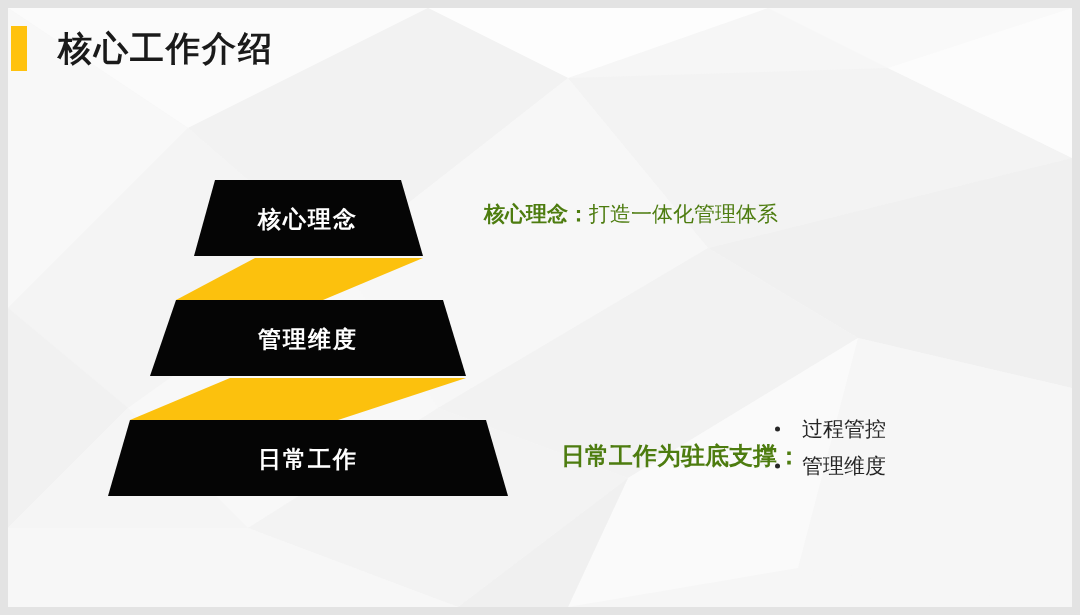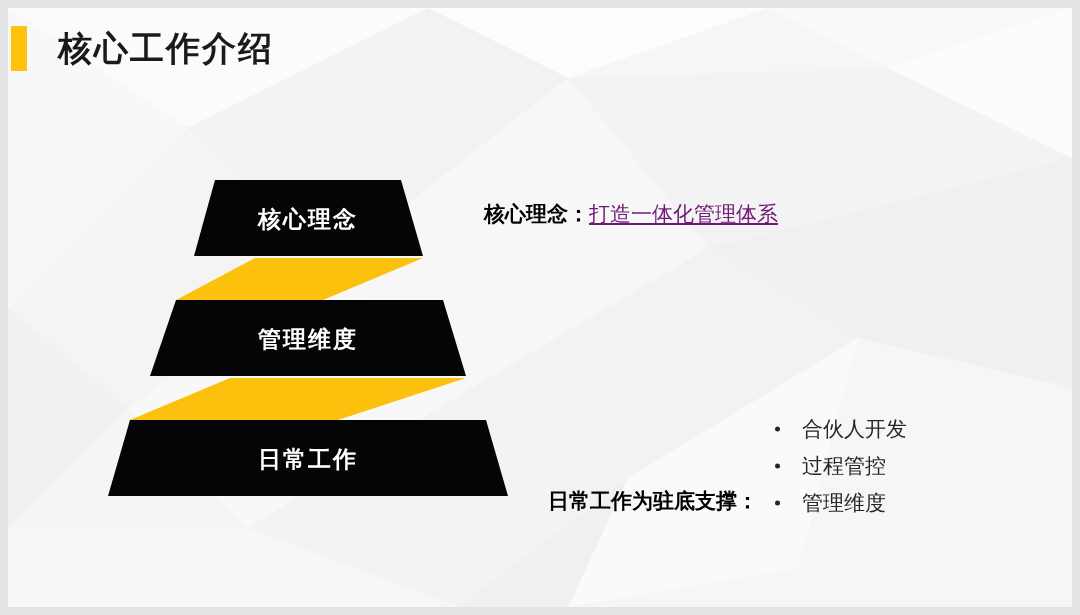--- a/index.html
+++ b/index.html
@@ -101,38 +101,36 @@
     width: 600px;
     height: 370px;
   }
   .desc-row {
     position: absolute;
     font-size: 21px;
     line-height: 30px;
     white-space: nowrap;
   }
   .desc-label {
-    color: #000000;
+    color: #4d7c0f;
     font-weight: bold;
   }
   .desc-value {
-    color: #701a75;
+    color: #4d7c0f;
     font-weight: normal;
-    text-decoration: underline;
   }
   #desc-row-1 { left: 16px; top: 31px; }
   #desc-row-2 { left: 68px; top: 151px; }
 
   #desc-row-3 {
     position: absolute;
-    left: 80px;
+    left: 93px;
     top: 272px;
-    font-size: 21px;
-    white-space: nowrap;
-    margin-top: 47px;
+    font-size: 24px;
+    white-space: nowrap;
   }
 
   #bullet-list {
     position: absolute;
     left: 302px;
     top: 242px;
     list-style: none;
     margin: 0;
     padding: 0;
   }
@@ -219,24 +217,20 @@
       </div>
 
 
       <div id="desc-row-3">
         <span class="desc-label">日常工作为驻底支撑：</span>
       </div>
 
       <ul id="bullet-list">
         <li>
           <span class="bullet-dot"></span>
-          <span>合伙人开发</span>
-        </li>
-        <li>
-          <span class="bullet-dot"></span>
           <span>过程管控</span>
         </li>
         <li>
           <span class="bullet-dot"></span>
           <span>管理维度</span>
         </li>
       </ul>
 
     </div>
 

